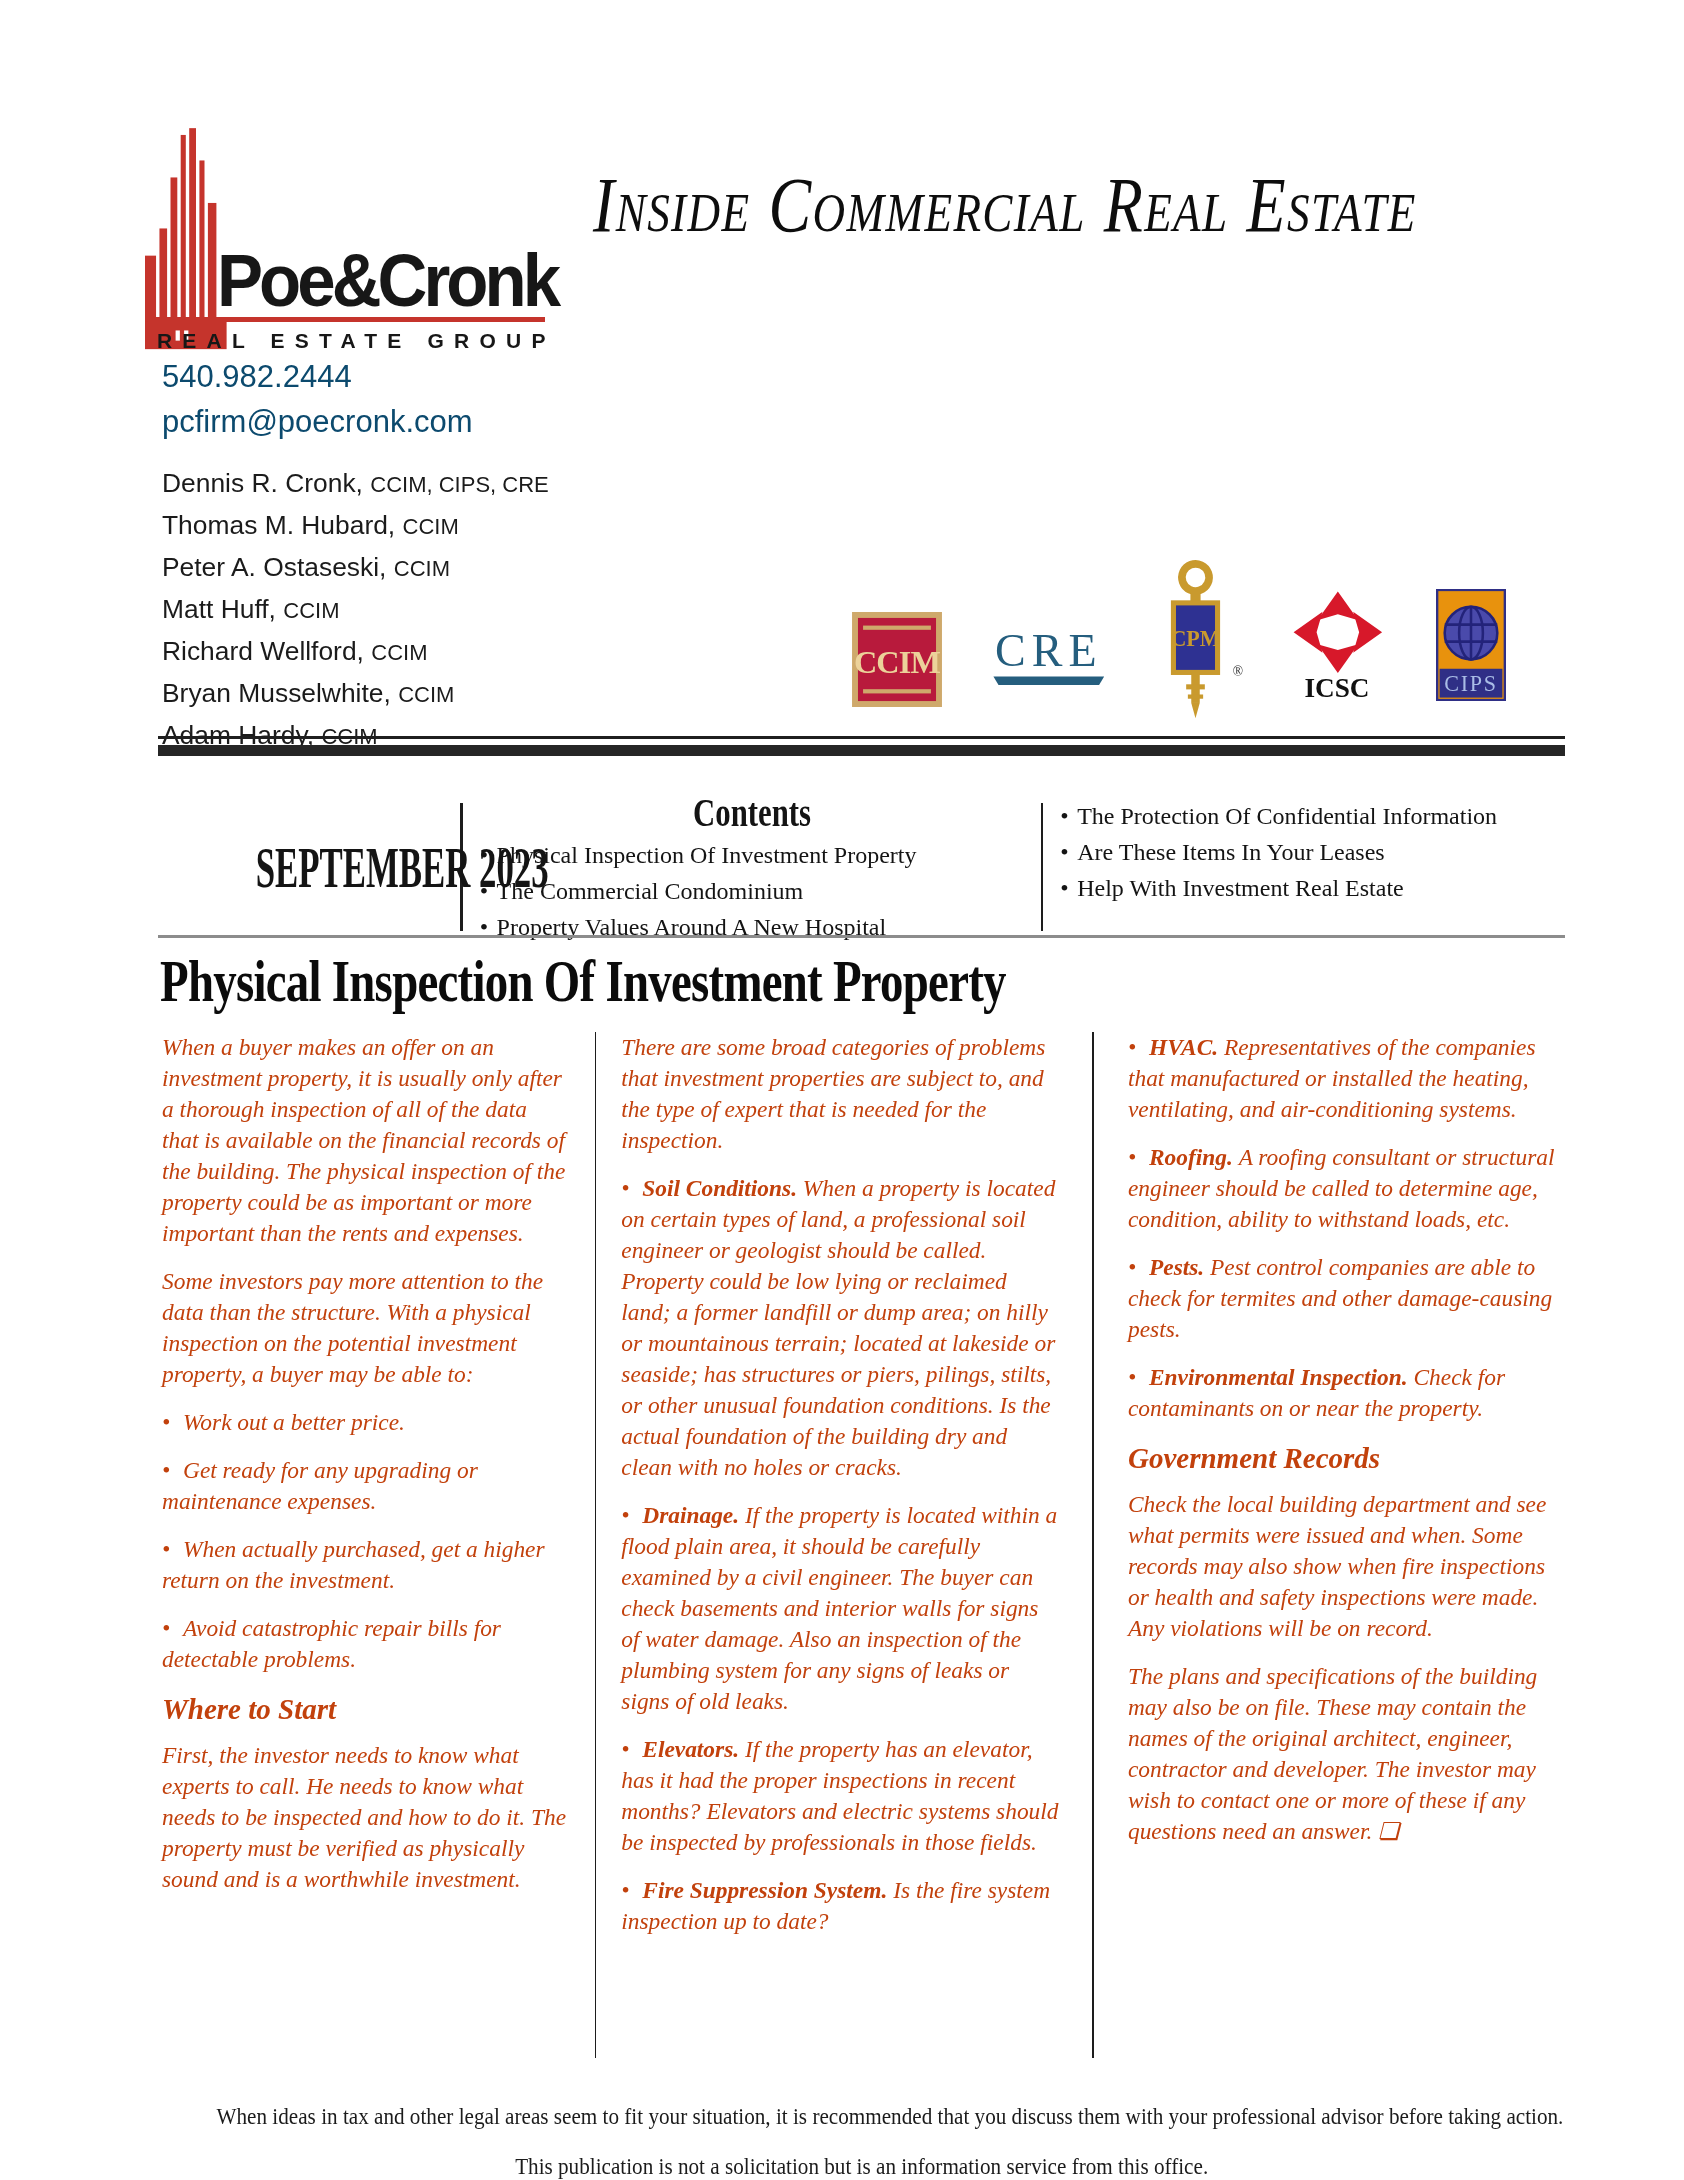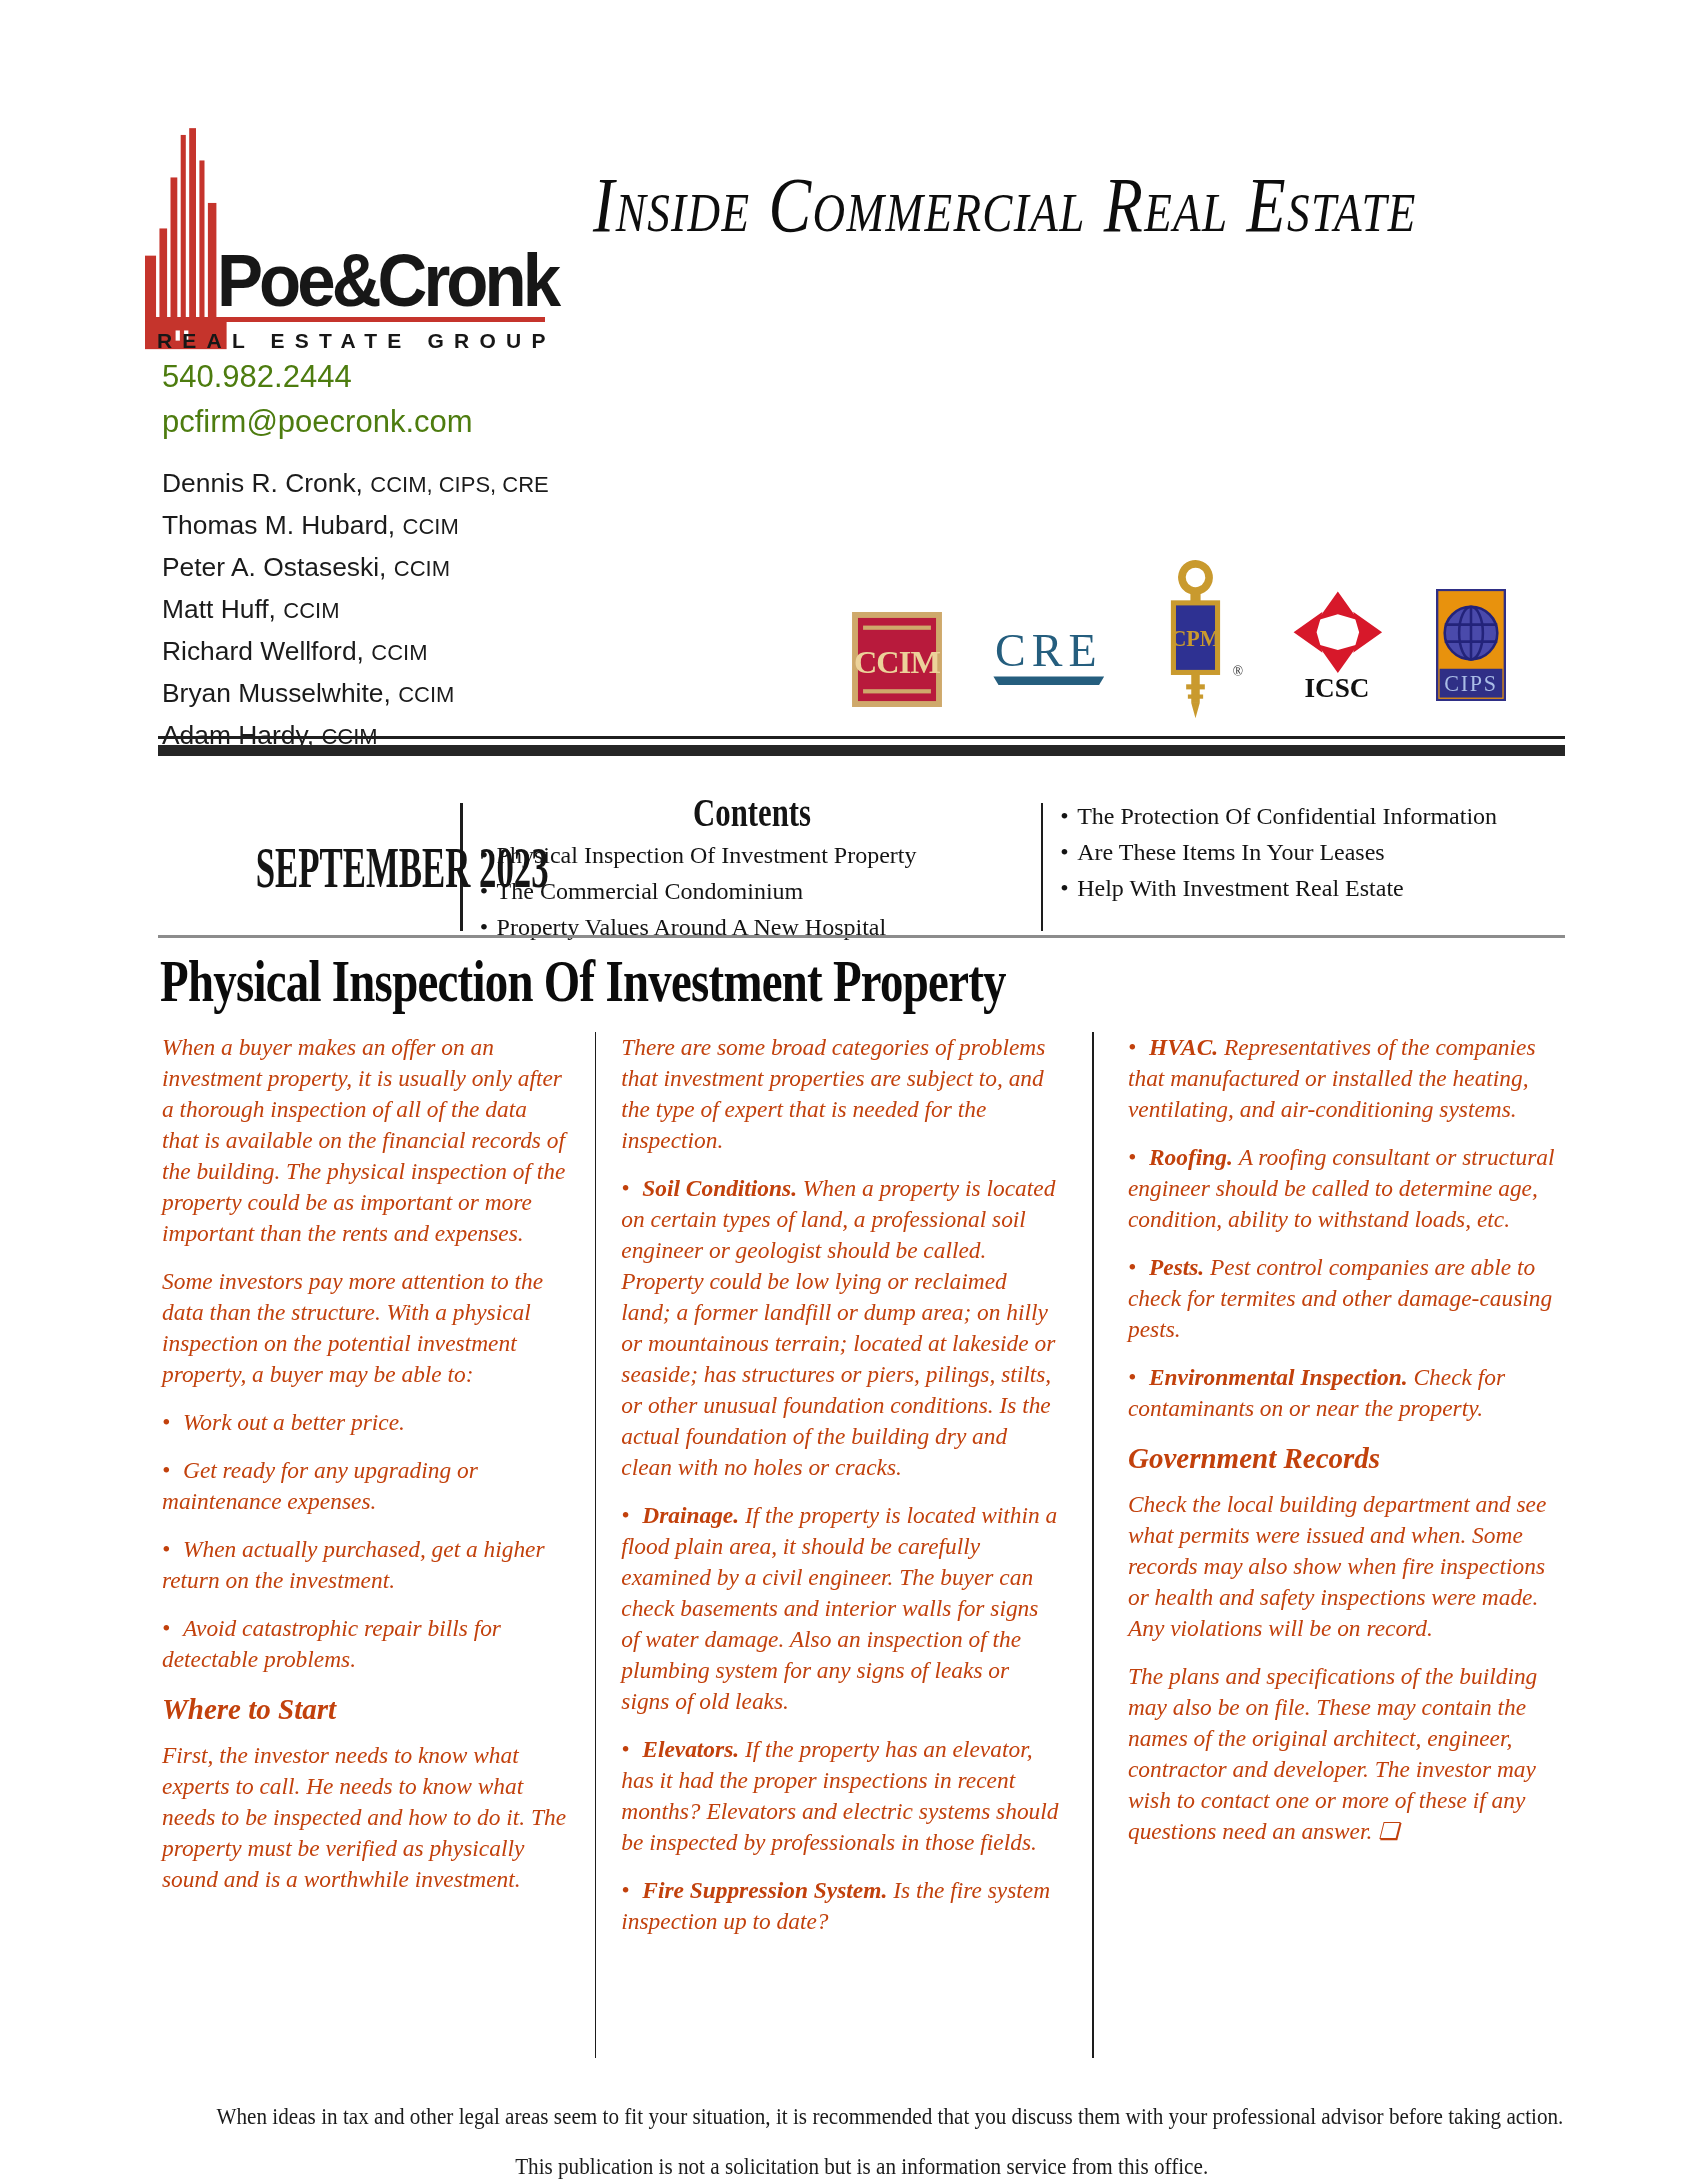--- a/index.html
+++ b/index.html
@@ -17,21 +17,21 @@
       font-family:"Liberation Sans",sans-serif;font-weight:bold;font-size:21px;
       letter-spacing:10.2px;white-space:nowrap;color:#171717;}
 
   .nl-title{position:absolute;left:593px;top:160px;font-style:italic;
       transform:scaleX(.82);transform-origin:0 0;white-space:nowrap;letter-spacing:1.7px;color:#0d0d0d;}
   .nl-title .word{margin-right:22px;}
   .nl-title .lead{font-size:78px;}
   .nl-title .rest{font-size:55px;}
 
   .contact{position:absolute;left:162px;top:354px;
-      font-family:"Liberation Sans",sans-serif;font-size:31px;line-height:45px;color:#4d7c0f;}
+      font-family:"Liberation Sans",sans-serif;font-size:31px;line-height:45px;color:#0c4a6e;}
 
   .agents{position:absolute;left:162px;top:463px;}
   .agent{font-family:"Liberation Sans",sans-serif;font-size:26.4px;line-height:40px;
       white-space:nowrap;color:#1b1b1b;}
   .agent .creds{font-size:22px;}
 
   .badges{position:absolute;left:0;top:0;}
   .badge{position:absolute;}
 
   

